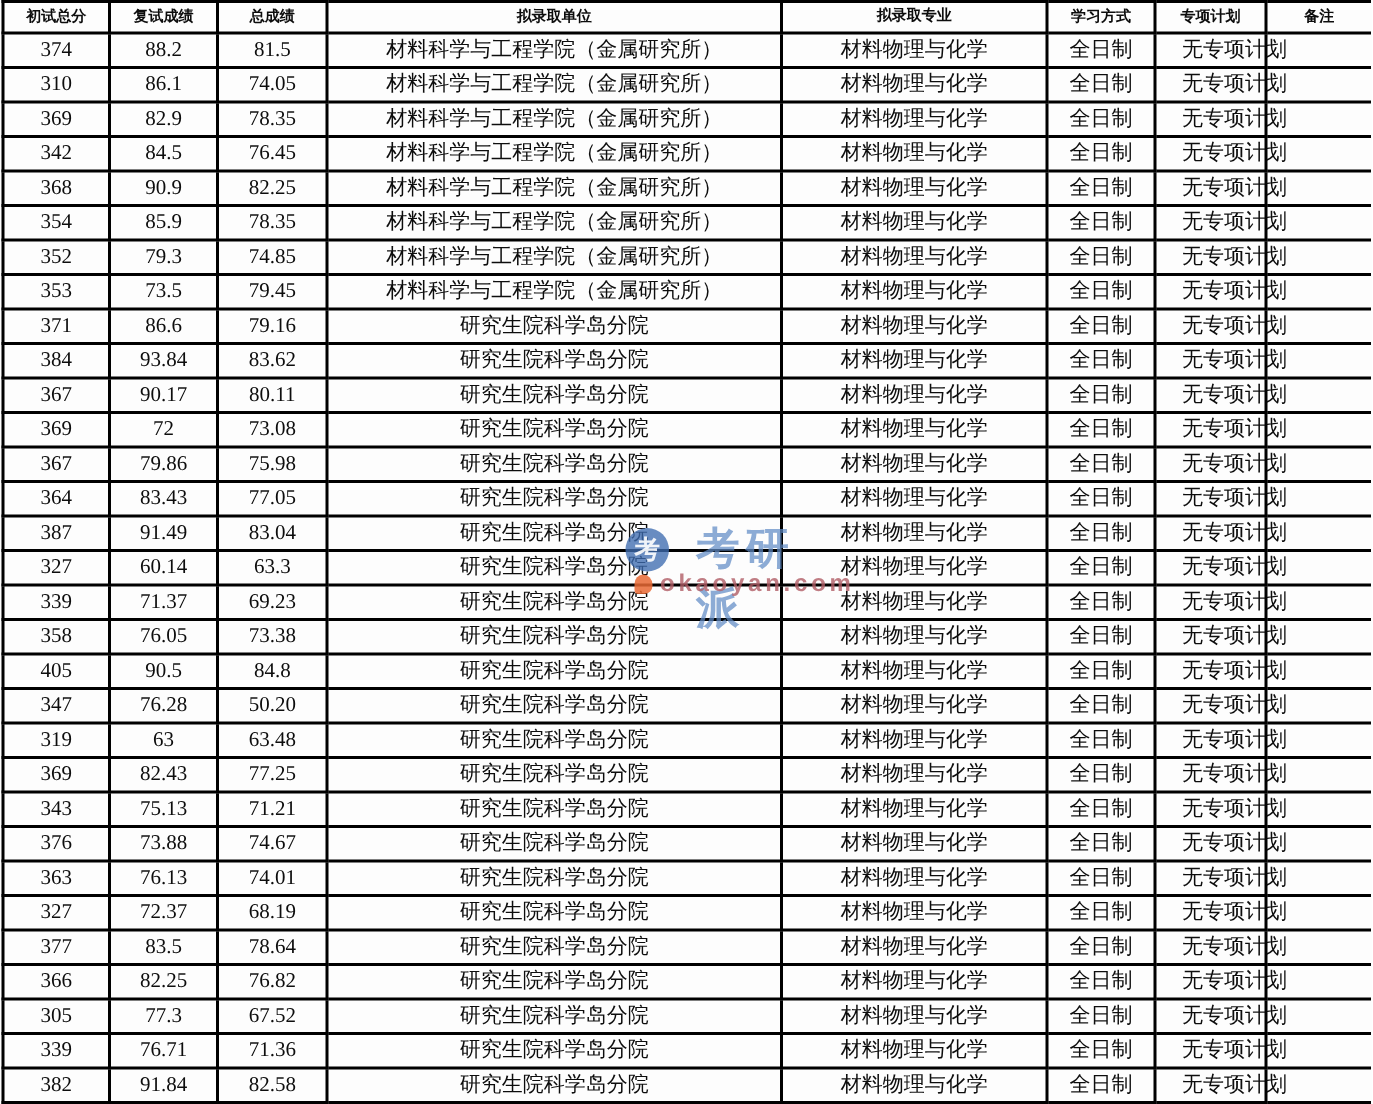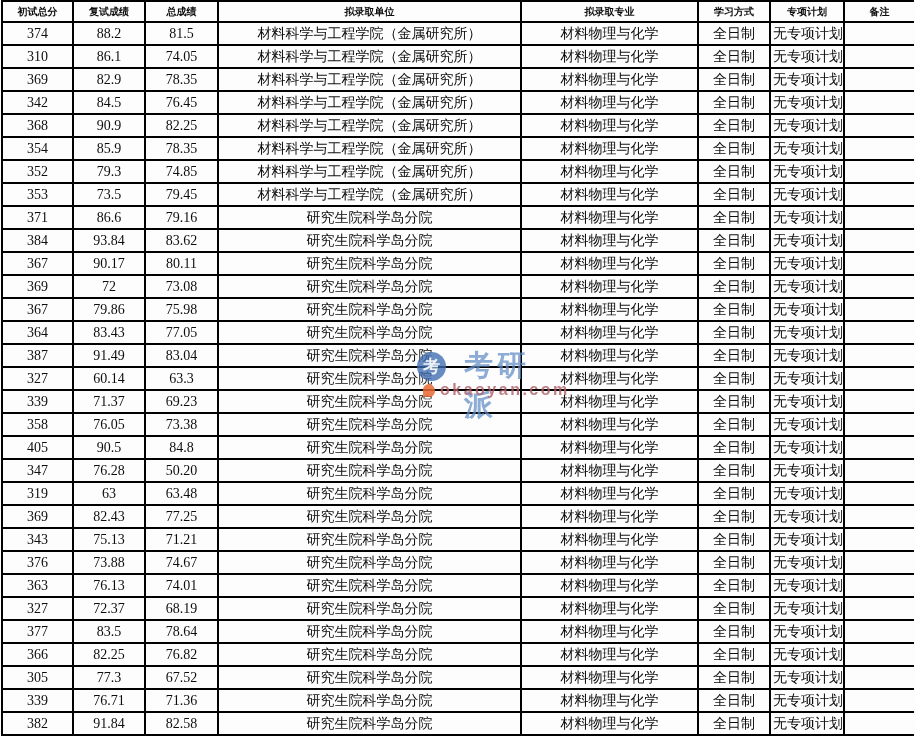--- a/index.html
+++ b/index.html
@@ -38,30 +38,30 @@
   table.results thead th {
     font-size: 10px;
     font-weight: bold;
     height: 19px;
   }
   
   .col-score1 { width: 69px; }
   .col-score2 { width: 70px; }
   .col-total  { width: 71px; }
   .col-unit   { width: 301px; margin-top: 16px; }
-  .col-major  { width: 175px; }
+  .col-major  { width: 175px; font-family: Liberation Mono, monospace; }
   .col-mode   { width: 70px; }
   .col-plan   { width: 72px; }
   .col-note   { width: 69px; }
 
   
   table.results tbody td.col-note { border-left: none; }
   table.results th.col-note,
   table.results td.col-note { border-right: none; }
-  table.results tbody td.col-plan { text-align: left; padding-left: 2px; letter-spacing: 0; }
+  table.results tbody td.col-plan { text-align: left; padding-left: 17px; letter-spacing: 0; }
 
   
   .watermark {
     position: absolute;
     left: 412px;
     top: 345px;
     width: 150px;
     height: 55px;
     pointer-events: none;
   }

